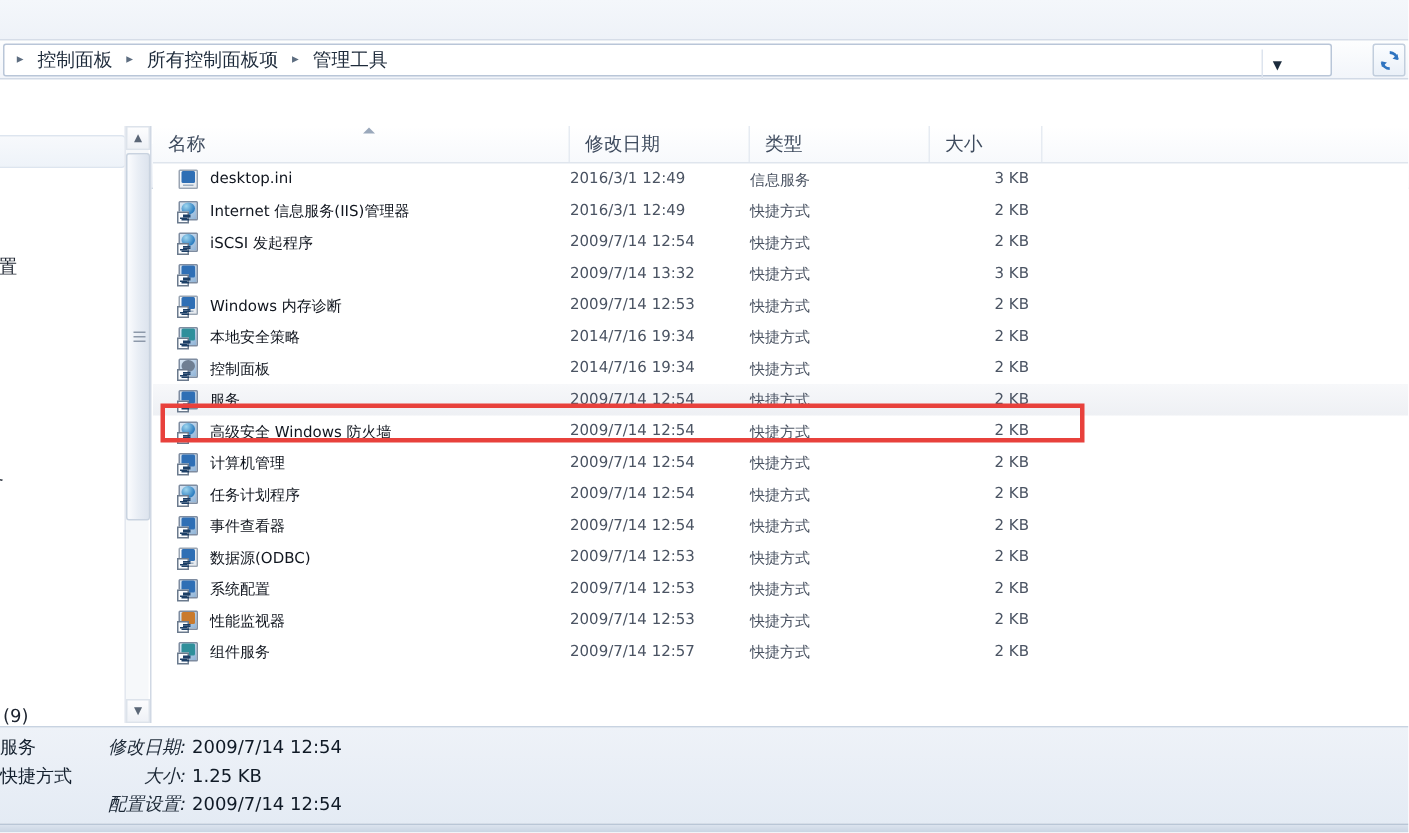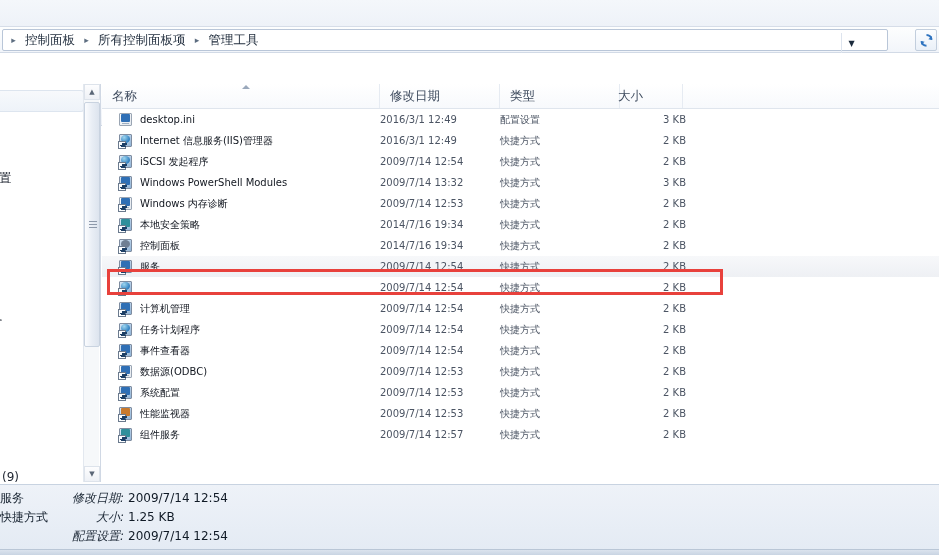--- a/index.html
+++ b/index.html
@@ -448,35 +448,35 @@
       <div class="col" style="left:0px;width:278px">
         <span>名称</span>
         <span class="sortarrow"></span>
       </div>
       <div class="col" style="left:398px;width:120px">
         <span>类型</span>
       </div>
       <div class="col" style="left:278px;width:120px">
         <span>修改日期</span>
       </div>
-      <div class="col size" style="left:506px;width:75px">
+      <div class="col size" style="left:518px;width:75px">
         <span>大小</span>
       </div>
     </div>
     <div class="rows" id="rows">
         <div class="row">
           <div class="cell-name">
             <span class="fileicon doc noshort">
               <span class="base"></span>
               <span class="glyph"></span>
             </span>
             <span>desktop.ini</span>
           </div>
           <div class="cell-date">2016/3/1 12:49</div>
-          <div class="cell-type">配置设置</div>
+          <div class="cell-type">信息服务</div>
           <div class="cell-size">3 KB</div>
         </div>
         <div class="row">
           <div class="cell-name">
             <span class="fileicon globe">
               <span class="base"></span>
               <span class="glyph"></span>
               <span class="shortcut"></span>
             </span>
             <span>Internet 信息服务(IIS)管理器</span>
@@ -498,21 +498,20 @@
           <div class="cell-type">快捷方式</div>
           <div class="cell-size">2 KB</div>
         </div>
         <div class="row">
           <div class="cell-name">
             <span class="fileicon ">
               <span class="base"></span>
               <span class="glyph"></span>
               <span class="shortcut"></span>
             </span>
-            <span>Windows PowerShell Modules</span>
           </div>
           <div class="cell-date">2009/7/14 13:32</div>
           <div class="cell-type">快捷方式</div>
           <div class="cell-size">3 KB</div>
         </div>
         <div class="row">
           <div class="cell-name">
             <span class="fileicon doc">
               <span class="base"></span>
               <span class="glyph"></span>
@@ -563,20 +562,21 @@
           <div class="cell-type">快捷方式</div>
           <div class="cell-size">2 KB</div>
         </div>
         <div class="row">
           <div class="cell-name">
             <span class="fileicon globe">
               <span class="base"></span>
               <span class="glyph"></span>
               <span class="shortcut"></span>
             </span>
+            <span>高级安全 Windows 防火墙</span>
           </div>
           <div class="cell-date">2009/7/14 12:54</div>
           <div class="cell-type">快捷方式</div>
           <div class="cell-size">2 KB</div>
         </div>
         <div class="row">
           <div class="cell-name">
             <span class="fileicon ">
               <span class="base"></span>
               <span class="glyph"></span>

